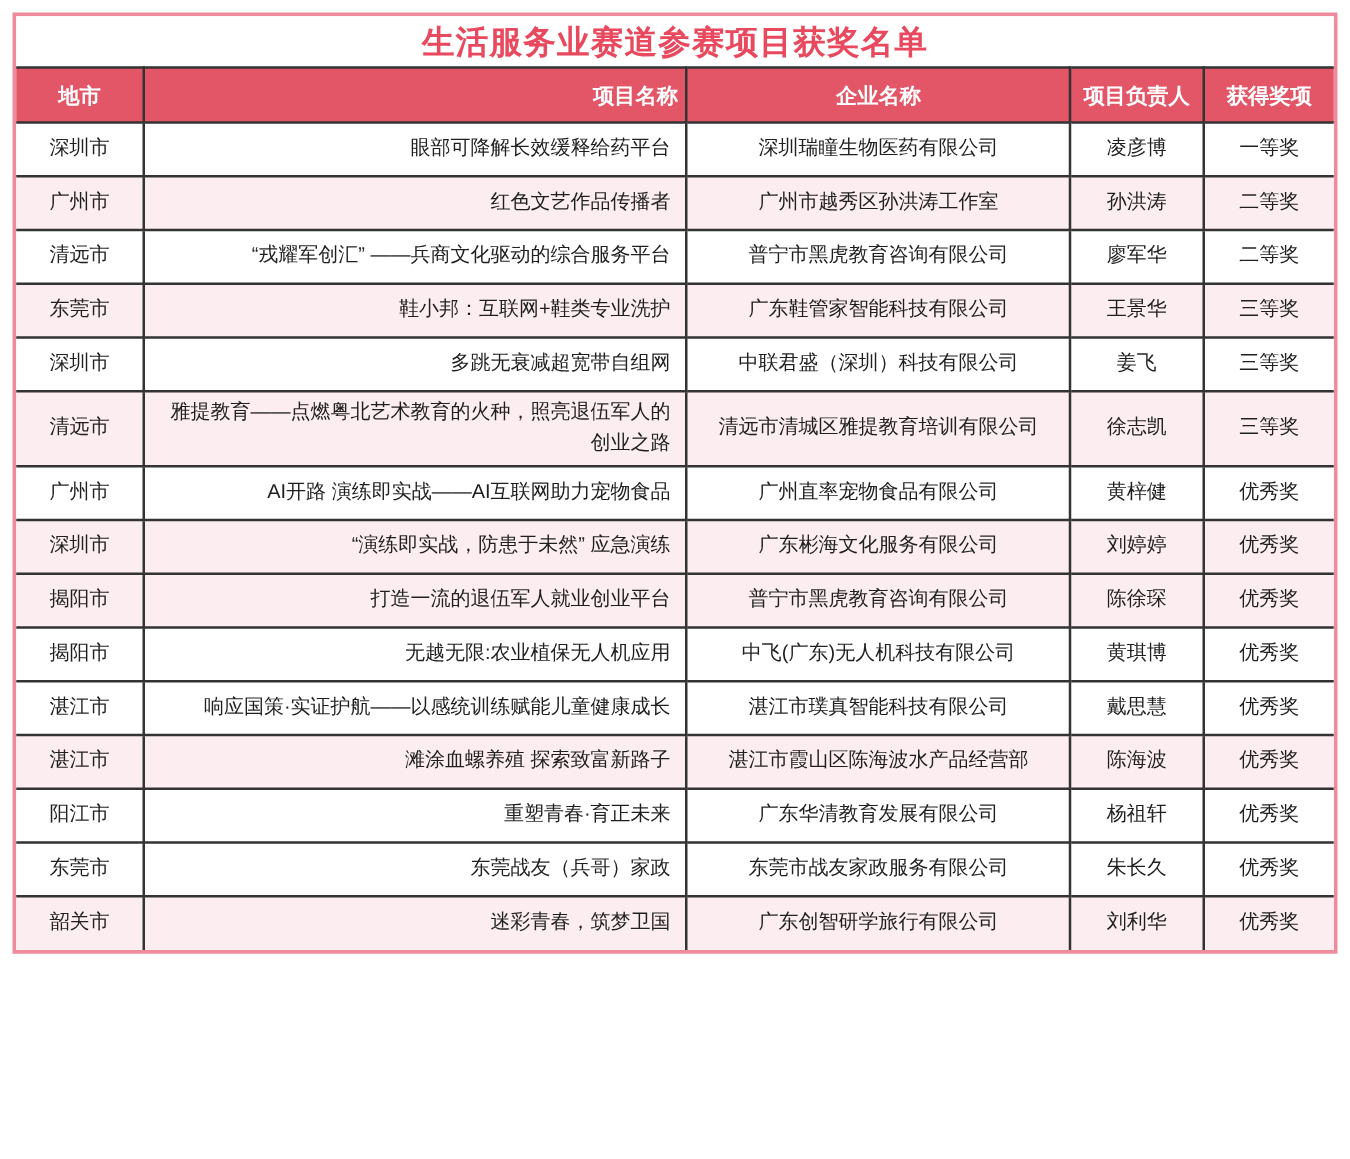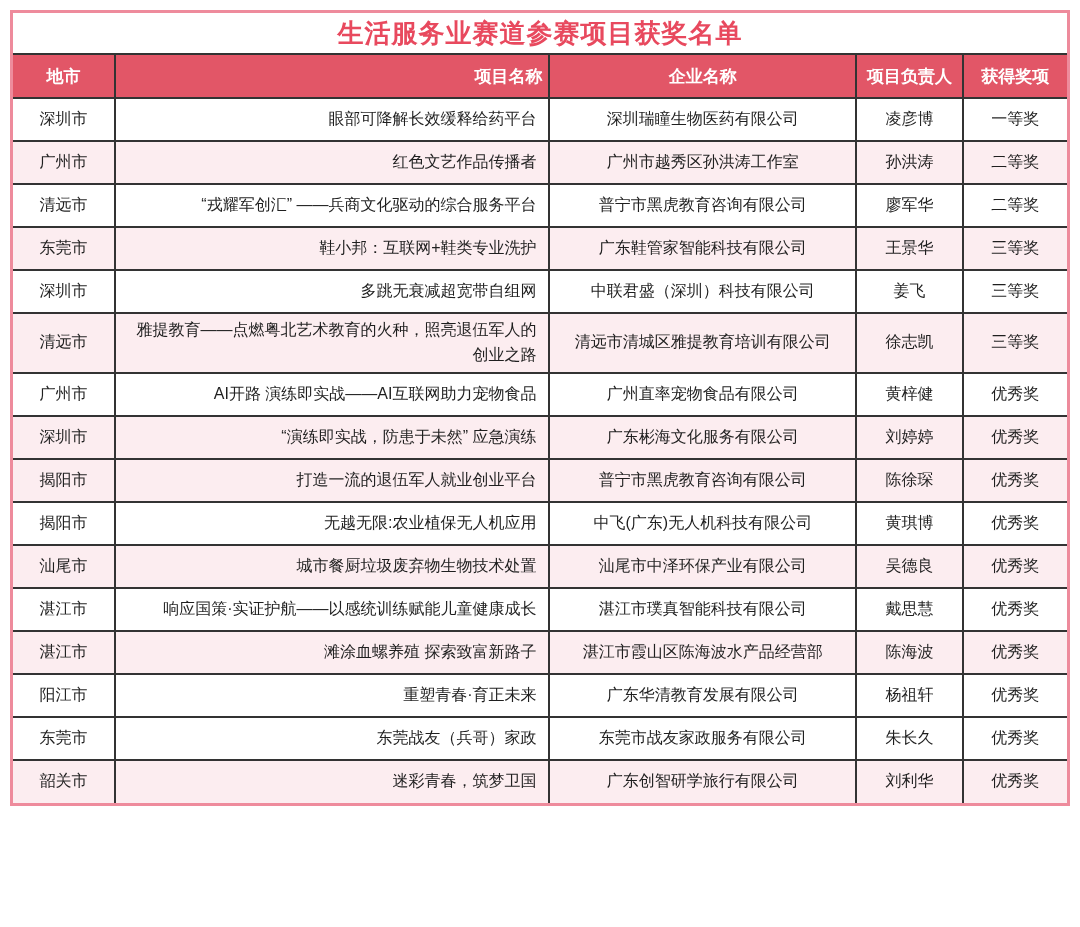--- a/index.html
+++ b/index.html
@@ -160,27 +160,20 @@
           <td class="col-leader">陈徐琛</td>
           <td class="col-award">优秀奖</td>
         </tr>
         <tr>
           <td class="col-city">揭阳市</td>
           <td class="col-project">无越无限:农业植保无人机应用</td>
           <td class="col-company">中飞(广东)无人机科技有限公司</td>
           <td class="col-leader">黄琪博</td>
           <td class="col-award">优秀奖</td>
         </tr>
-        <tr class="alt">
-          <td class="col-city">汕尾市</td>
-          <td class="col-project">城市餐厨垃圾废弃物生物技术处置</td>
-          <td class="col-company">汕尾市中泽环保产业有限公司</td>
-          <td class="col-leader">吴德良</td>
-          <td class="col-award">优秀奖</td>
-        </tr>
         <tr>
           <td class="col-city">湛江市</td>
           <td class="col-project">响应国策·实证护航——以感统训练赋能儿童健康成长</td>
           <td class="col-company">湛江市璞真智能科技有限公司</td>
           <td class="col-leader">戴思慧</td>
           <td class="col-award">优秀奖</td>
         </tr>
         <tr class="alt">
           <td class="col-city">湛江市</td>
           <td class="col-project">滩涂血螺养殖 探索致富新路子</td>

